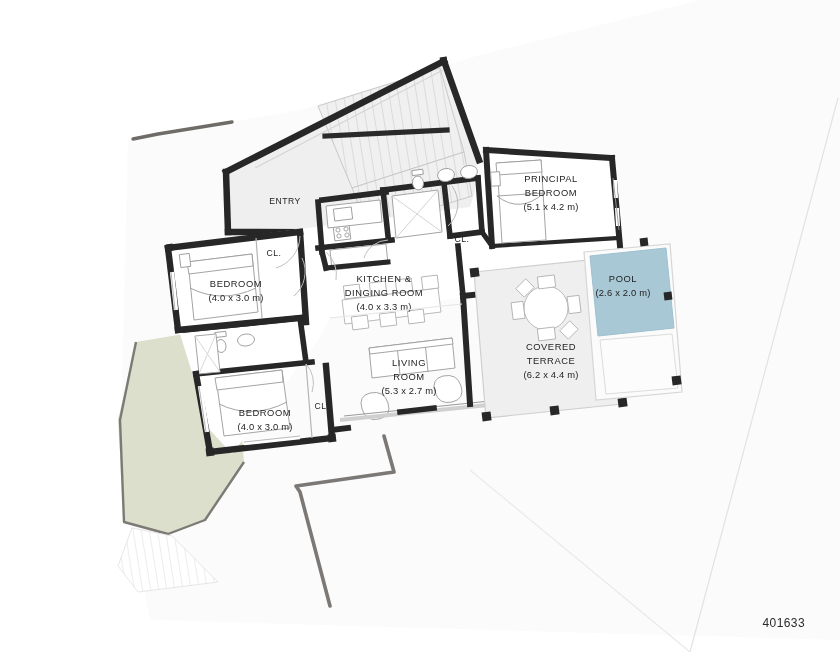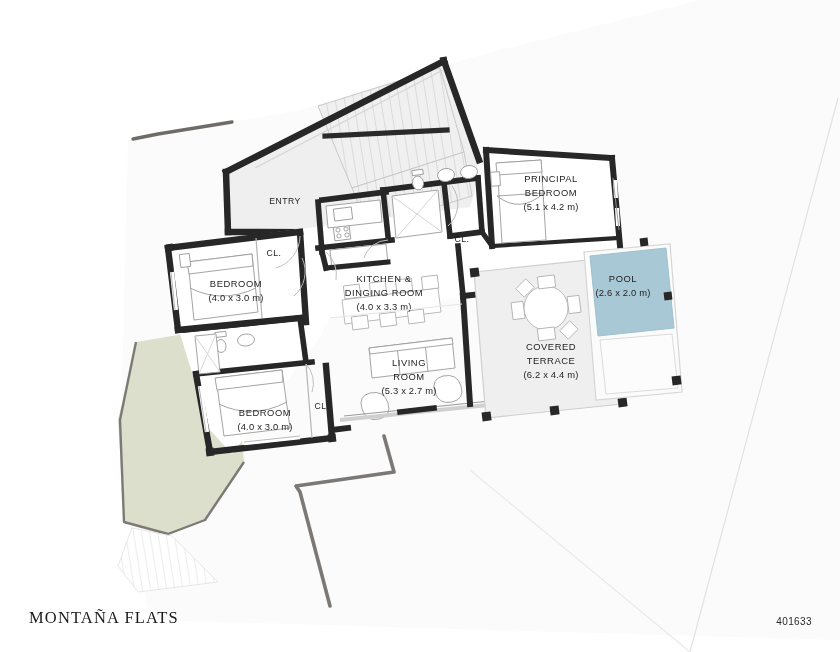--- a/index.html
+++ b/index.html
@@ -59,24 +59,24 @@
     left: 29px;
     top: 608px;
     font-family: "Liberation Serif", serif;
     font-size: 16.5px;
     letter-spacing: 1.15px;
     color: #1a1a1a;
     white-space: nowrap;
   }
   .footer-code {
     position: absolute;
-    right: 28px;
+    right: 35px;
     top: 616px;
     font-family: "Liberation Sans", sans-serif;
-    font-size: 10px;
+    font-size: 12px;
     letter-spacing: 0.4px;
     color: #2a2a2a;
     white-space: nowrap;
   }
 </style>
 </head>
 <body>
 
 <div id="plan-root">
 
@@ -379,16 +379,15 @@
 
     <g fill="#272727">
       <rect x="166" y="244" width="7" height="7" transform="rotate(-7 169 247)"></rect>
       <rect x="206" y="448" width="8" height="8" transform="rotate(-7 210 452)"></rect>
       <rect x="328" y="434" width="8" height="8" transform="rotate(-7 332 438)"></rect>
       <rect x="440" y="57" width="7" height="7" transform="rotate(-7 443 60)"></rect>
     </g>
 
   </svg>
 
-  <div class="footer-title">MONTAÑA FLATS</div>
   <div class="footer-code">401633</div>
 
 </div>
 
 </body></html>

